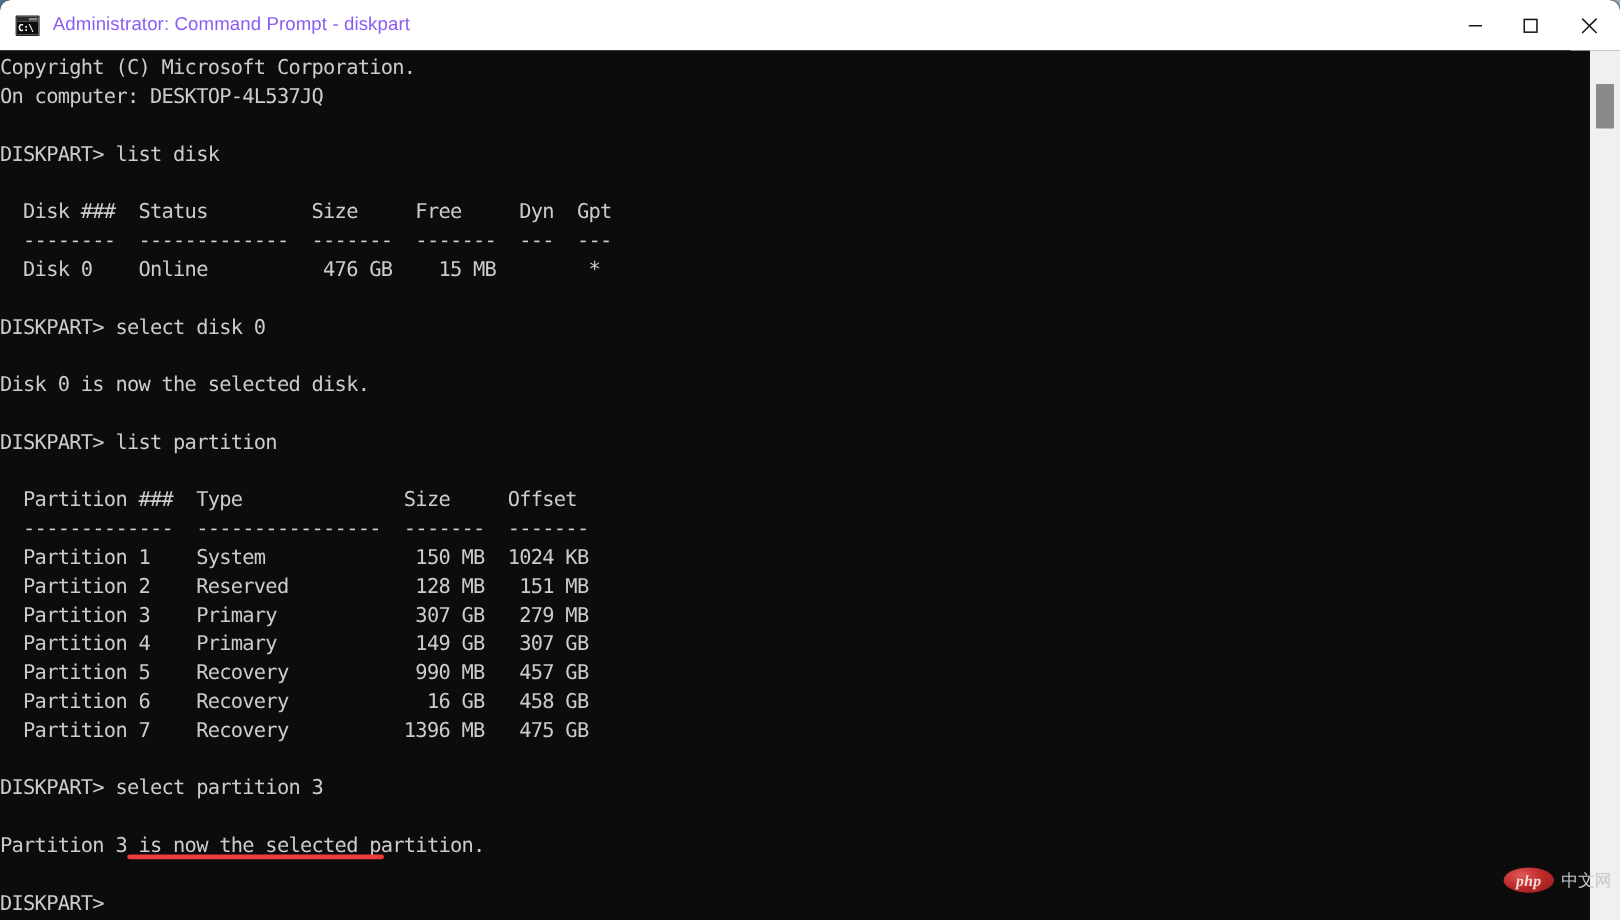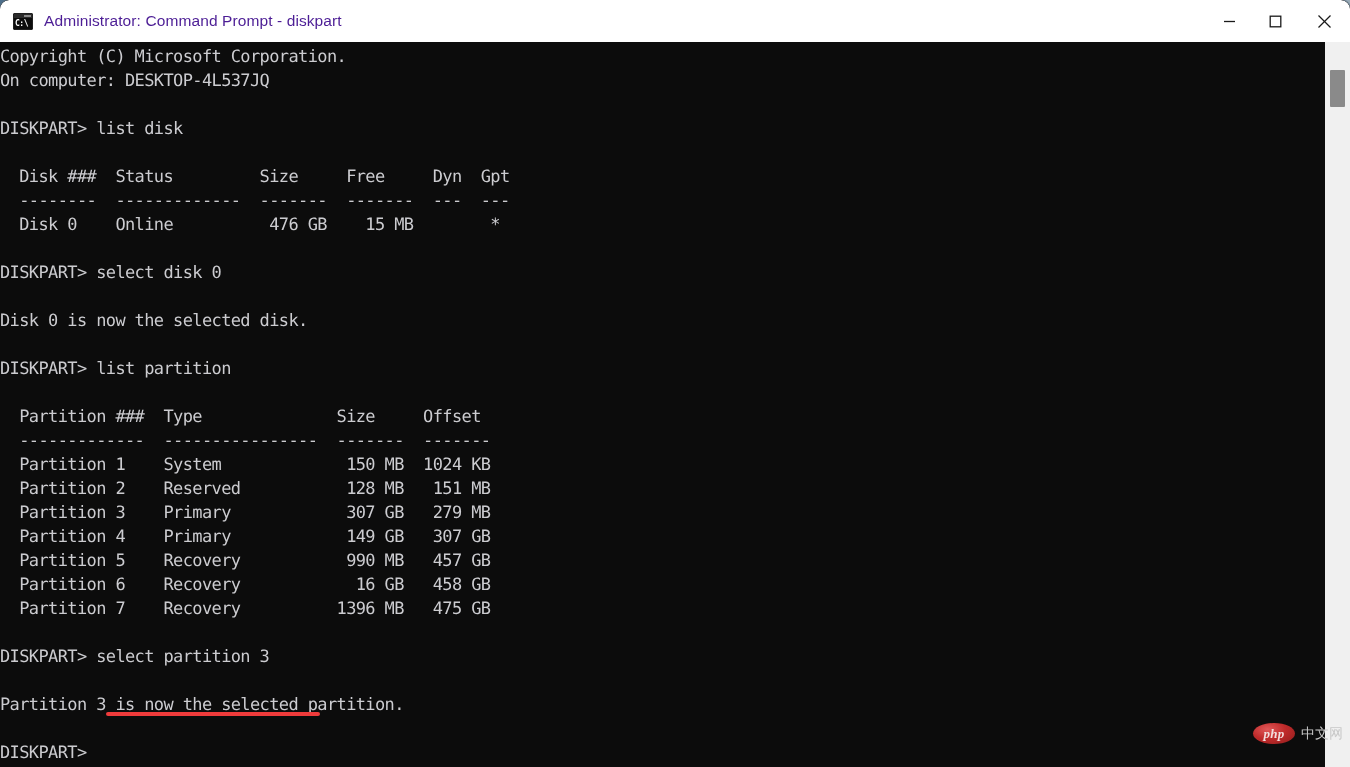--- a/index.html
+++ b/index.html
@@ -81,21 +81,21 @@
     font-size: 8px;
     font-weight: bold;
     line-height: 11px;
     padding-left: 1px;
     letter-spacing: -0.5px;
   }
 
   #window-title {
     font-family: "Liberation Sans", sans-serif;
     font-size: 15.5px;
-    color: #4c1d95;
+    color: #8b5cf6;
     white-space: nowrap;
     letter-spacing: 0.1px;
   }
 
   #window-controls {
     position: absolute;
     right: 0; top: 0;
     height: 42px;
     display: flex;
     align-items: stretch;

